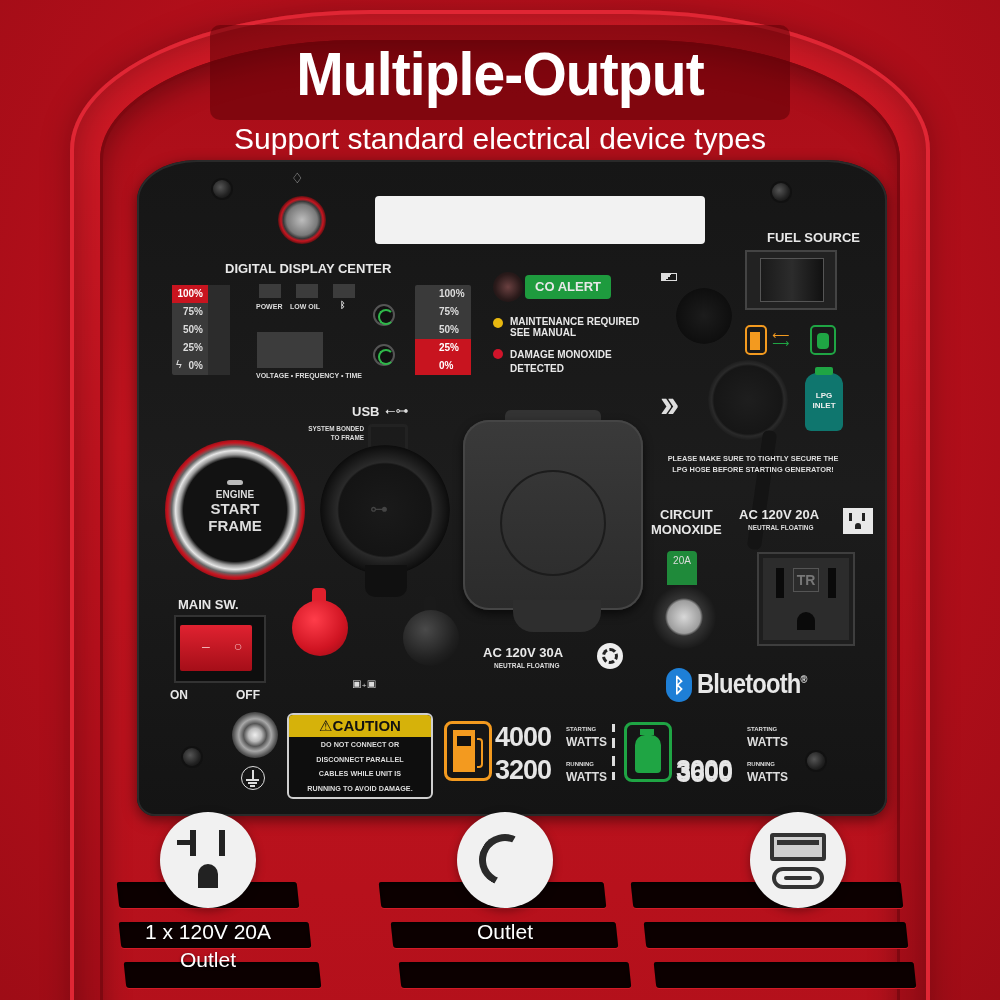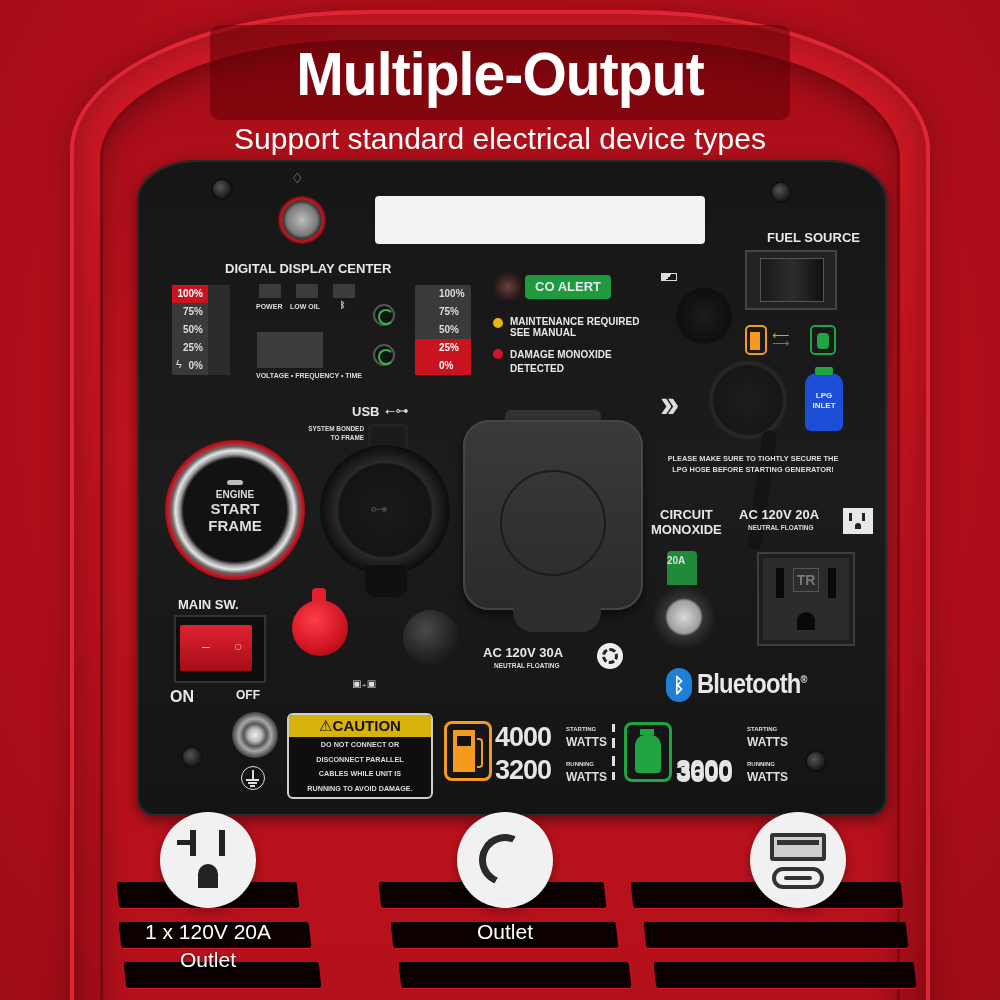--- a/index.html
+++ b/index.html
@@ -127,21 +127,21 @@
 
   
   .fuel-sw { position: absolute; left: 745px; top: 250px; width: 92px; height: 60px; background: #222; border: 2px solid #444; }
   .fuel-sw-in { position: absolute; left: 760px; top: 258px; width: 64px; height: 44px; background: linear-gradient(90deg, #1a1a1a, #2c2c2c 50%, #111); border: 1px solid #555; }
   .icon-box { position: absolute; border-radius: 5px; }
   .lpg-inlet { position: absolute; left: 708px; top: 360px; width: 80px; height: 80px; border-radius: 50%; background: radial-gradient(circle, #1e1e1e 0%, #161616 60%, #2a2a2a 64%, #0c0c0c 80%); }
   .batt-port { position: absolute; left: 676px; top: 288px; width: 56px; height: 56px; border-radius: 50%; background: radial-gradient(circle, #1c1c1c, #0e0e0e 70%, #2a2a2a 75%); }
   .hose { position: absolute; left: 755px; top: 430px; width: 14px; height: 120px; background: #141414; transform: rotate(8deg); border-radius: 6px; }
 
   
-  .breaker-tag { position: absolute; left: 667px; top: 551px; width: 30px; height: 34px; background: #1f8a3a; border-radius: 4px 4px 0 0; font-size: 10px; font-weight: bold; line-height: 20px; color: #ddd; }
+  .breaker-tag { position: absolute; left: 667px; top: 551px; width: 30px; height: 34px; background: #1f8a3a; border-radius: 4px 4px 0 0; font-size: 10px; font-weight: normal; text-align: center; line-height: 20px; color: #ddd; }
   .breaker { position: absolute; left: 652px; top: 585px; width: 64px; height: 64px; border-radius: 50%; background: radial-gradient(circle, #d8d8d8 0%, #9e9e9e 36%, #333 42%, #1a1a1a 70%, #0c0c0c); }
   .outlet20 { position: absolute; left: 757px; top: 552px; width: 98px; height: 94px; background: #2c2c2c; border: 2px solid #3e3e3e; box-shadow: inset 0 0 0 4px #1e1e1e; }
   .slot { position: absolute; background: #0a0a0a; }
 
   
   .bt-circle { position: absolute; left: 666px; top: 668px; width: 26px; height: 34px; background: #1e7fd6; border-radius: 13px; color: #fff; text-align: center; font-size: 20px; line-height: 34px; font-weight: bold; }
   .bt-word { position: absolute; left: 697px; top: 668px; font-size: 28px; font-weight: bold; color: #e8e8e8; letter-spacing: -1px; transform: scaleX(0.85); transform-origin: left; }
 
   
   .ground-lug { position: absolute; left: 232px; top: 712px; width: 46px; height: 46px; border-radius: 50%; background: radial-gradient(circle, #eee 0%, #bbb 20%, #555 35%, #a8a8a8 50%, #5a5a5a 65%, #1a1a1a 80%); }
@@ -253,21 +253,21 @@
 </div>
 <div class="abs" style="left:772px;top:331px;font-size:12px;color:#f39a1f;line-height:8px;">⟵</div>
 <div class="abs" style="left:772px;top:339px;font-size:12px;color:#1fa544;line-height:8px;">⟶</div>
 <div class="icon-box" style="left:810px;top:325px;width:26px;height:30px;border:2px solid #1fa544;">
   <div style="position:absolute;left:5px;top:6px;width:12px;height:16px;background:#1fa544;border-radius:4px;"></div>
 </div>
 
 <div class="abs" style="left:660px;top:383px;font-size:38px;color:#ddd;font-weight:bold;letter-spacing:-6px;">››</div>
 <div class="lpg-inlet"></div>
 <div class="hose"></div>
-<div class="abs" style="left:805px;top:373px;width:38px;height:58px;background:#1d4ed8;border-radius:12px 12px 6px 6px;">
+<div class="abs" style="left:805px;top:373px;width:38px;height:58px;background:#0f766e;border-radius:12px 12px 6px 6px;">
   <div style="position:absolute;left:10px;top:-6px;width:18px;height:8px;background:#1fa544;border-radius:2px;"></div>
   <div style="position:absolute;left:0;top:18px;width:38px;text-align:center;font-size:8px;font-weight:bold;color:#eee;line-height:10px;">
     <div>LPG</div>
     <div>INLET</div>
   </div>
 </div>
 <div class="tiny" style="left:657px;top:453px;font-size:7.4px;line-height:11px;text-align:center;width:192px;">
   <div>PLEASE MAKE SURE TO TIGHTLY SECURE THE</div>
   <div>LPG HOSE BEFORE STARTING GENERATOR!</div>
 </div>
@@ -286,21 +286,21 @@
 <div class="start-btn"></div>
 <div class="start-led"></div>
 <div class="lbl" style="left:165px;top:489px;width:140px;text-align:center;font-size:10px;color:#ddd;">ENGINE</div>
 <div class="lbl" style="left:165px;top:500px;width:140px;text-align:center;font-size:15px;color:#ddd;">START</div>
 <div class="lbl" style="left:165px;top:517px;width:140px;text-align:center;font-size:15px;color:#ddd;">FRAME</div>
 
 <div class="lbl" style="left:178px;top:597px;font-size:13px;">MAIN SW.</div>
 <div class="main-sw"></div>
 <div class="main-sw-rocker"></div>
 <div class="abs" style="left:202px;top:638px;font-size:14px;color:#f2b0b4;letter-spacing:10px;">– ○</div>
-<div class="lbl" style="left:170px;top:688px;font-size:16px;">ON</div>
+<div class="lbl" style="left:170px;top:688px;font-size:12px;">ON</div>
 <div class="lbl" style="left:236px;top:688px;font-size:12px;">OFF</div>
 
 <div class="cap-red-tab"></div>
 <div class="cap-red"></div>
 <div class="cap-black-tab"></div>
 <div class="cap-black"></div>
 <div class="abs" style="left:352px;top:678px;font-size:10px;color:#ddd;">▣₊▣</div>
 
 <div class="tw-hinge"></div>
 <div class="tw-cover"></div>

